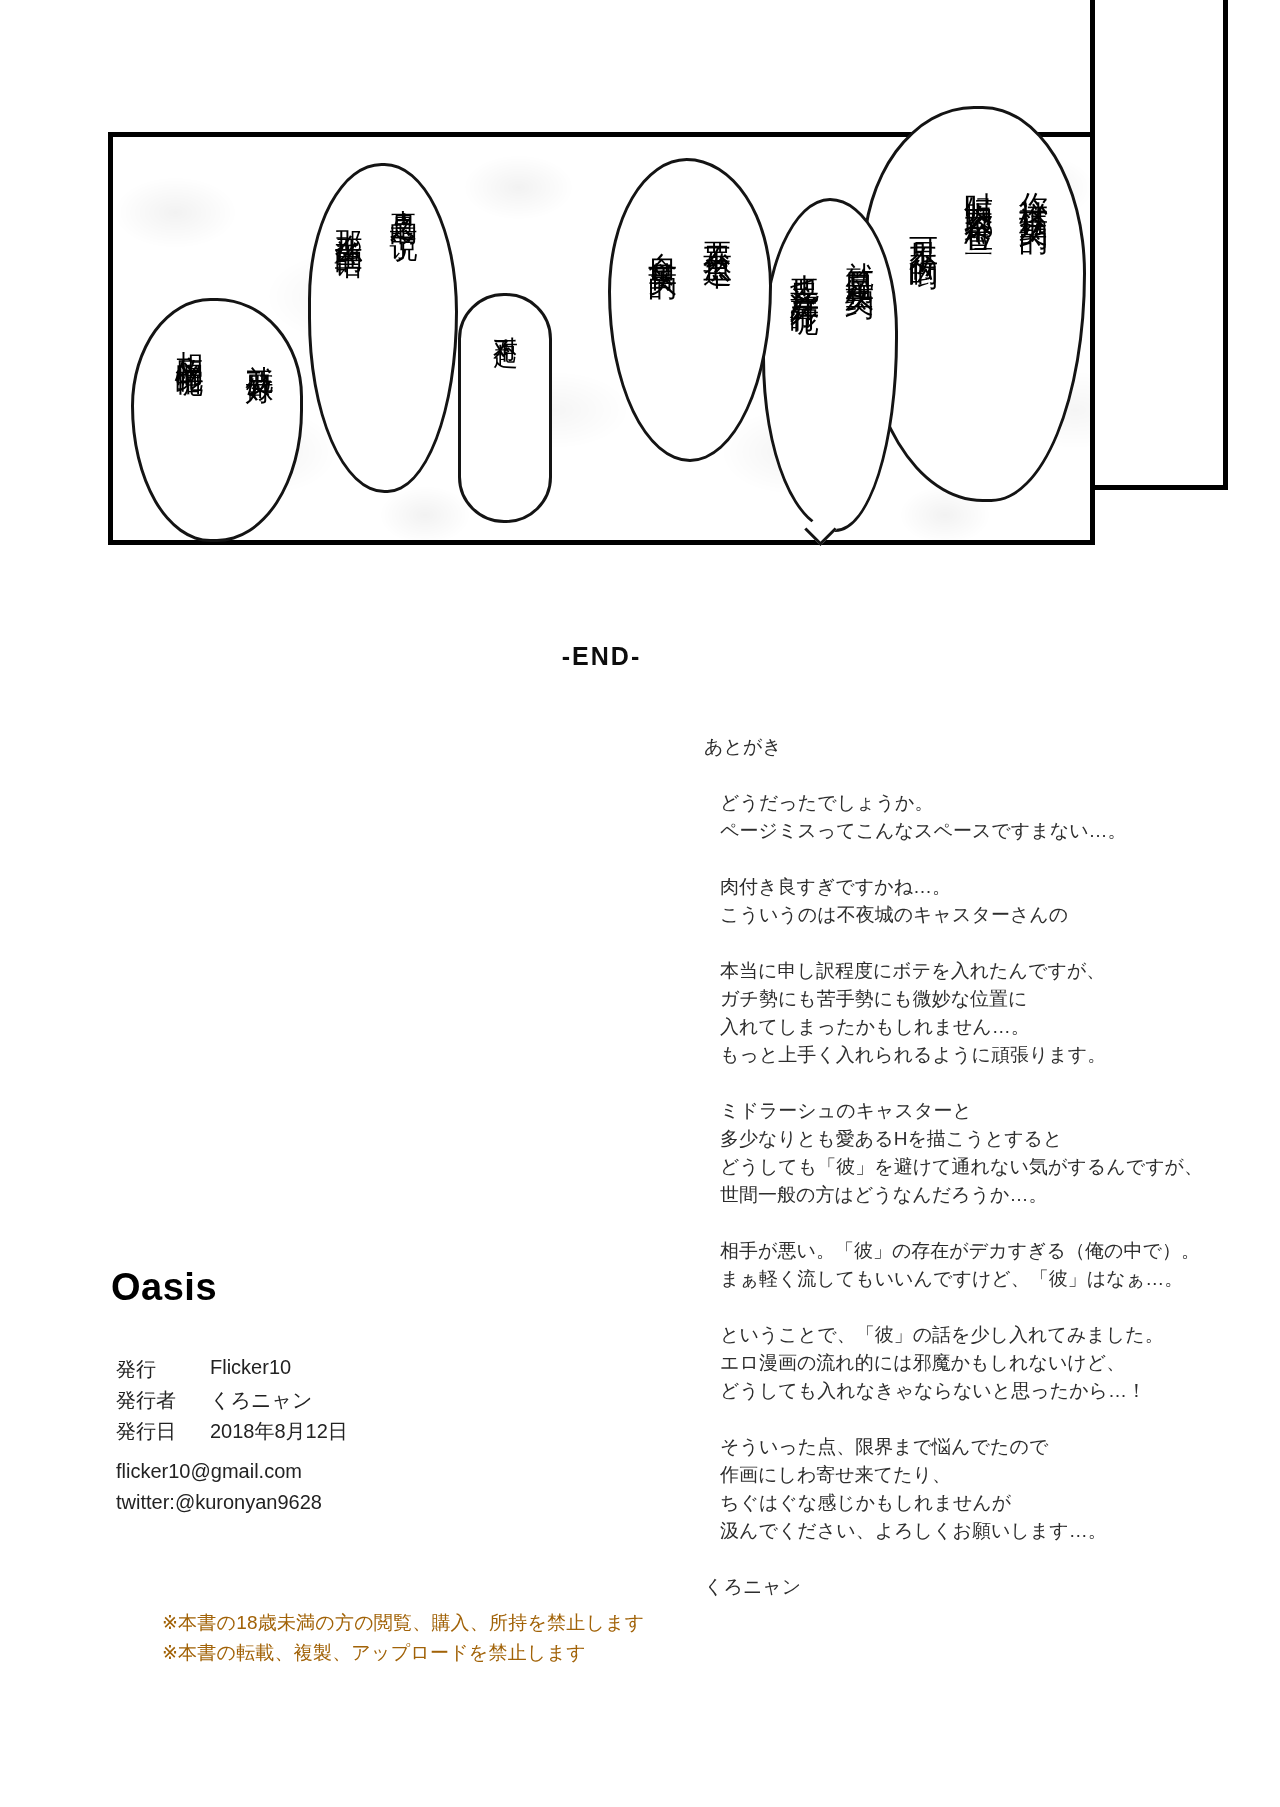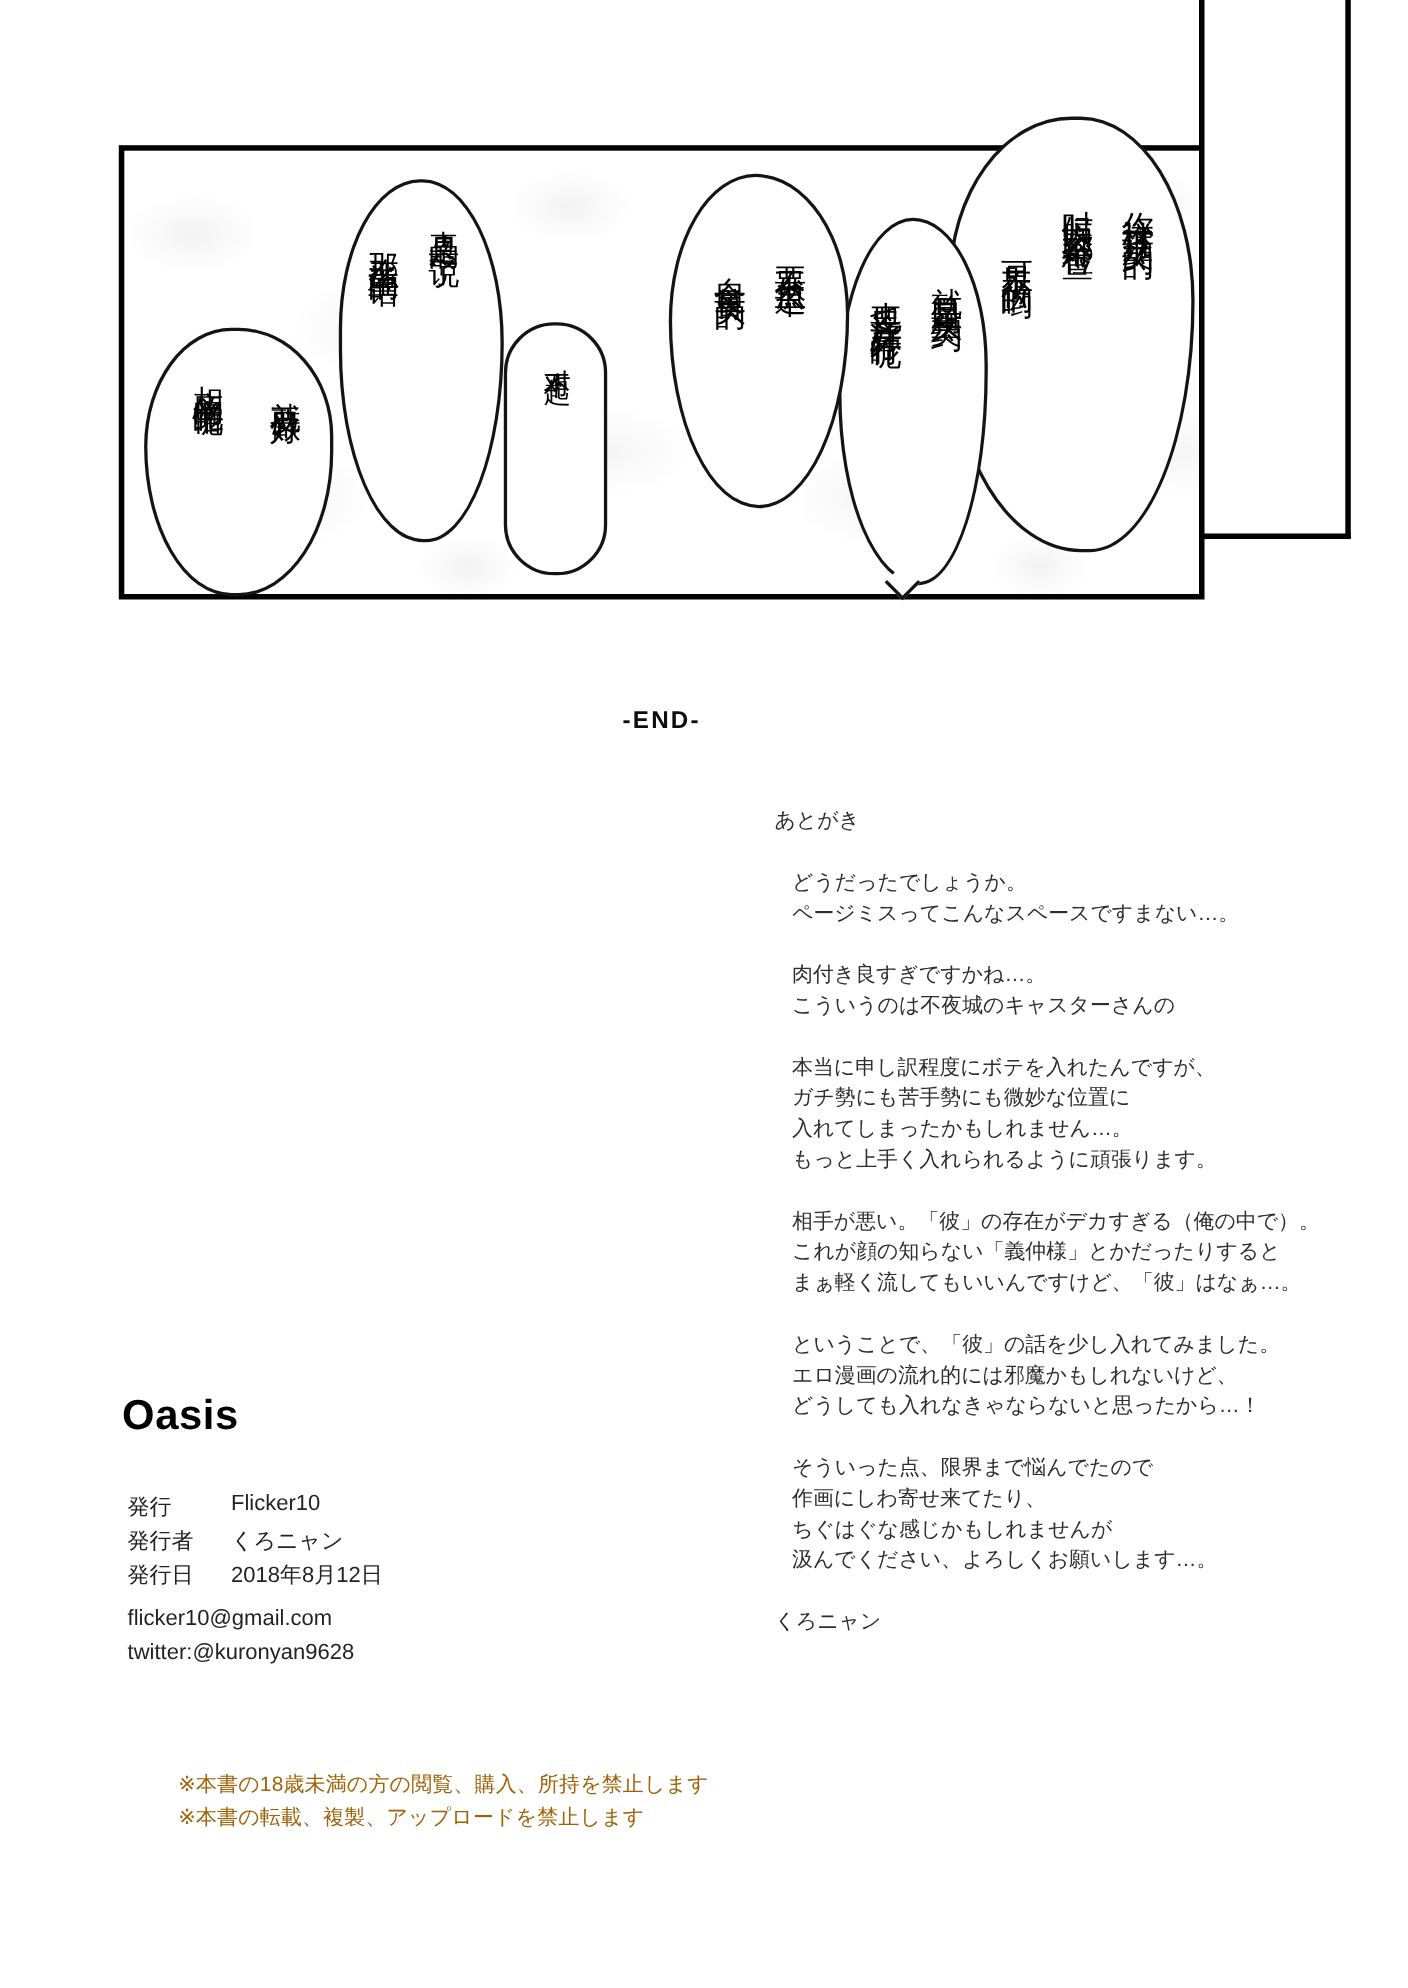--- a/index.html
+++ b/index.html
@@ -55,21 +55,21 @@
       border-radius:50% 50% 48% 52% / 42% 46% 56% 54%;}
   .b5 .col:nth-child(2){padding-top:20px;}
   .b6{left:131px;top:298px;width:172px;height:244px;padding:28px 6px 0 0;
       font-size:28px;line-height:70px;letter-spacing:4px;
       border-radius:48% 52% 52% 48% / 46% 42% 56% 58%;}
   .b6 .col:nth-child(1){padding-top:15px;}
 
   
   .end{
     position:absolute;left:108px;top:642px;width:987px;text-align:center;
-    font-size:22px;font-weight:700;letter-spacing:2px;color:#0d0d0d;
+    font-size:25px;font-weight:700;letter-spacing:2px;color:#0d0d0d;
   }
 
   
   .afterword{
     position:absolute;left:704px;top:733px;
     font-size:19px;line-height:28px;color:#2d2d2d;white-space:nowrap;
   }
   .afterword .aw-title{font-weight:400;}
   .afterword .para{margin:28px 0 0 16px;}
   .afterword .aw-sign{margin-top:28px;}
@@ -132,22 +132,27 @@
           <div class="line">肉付き良すぎですかね…。</div>
           <div class="line">こういうのは不夜城のキャスターさんの</div>
         </div>
         <div class="para">
           <div class="line">本当に申し訳程度にボテを入れたんですが、</div>
           <div class="line">ガチ勢にも苦手勢にも微妙な位置に</div>
           <div class="line">入れてしまったかもしれません…。</div>
           <div class="line">もっと上手く入れられるように頑張ります。</div>
         </div>
         <div class="para">
+          <div class="line">ミドラーシュのキャスターと</div>
+          <div class="line">多少なりとも愛あるHを描こうとすると</div>
+          <div class="line">どうしても「彼」を避けて通れない気がするんですが、</div>
+          <div class="line">世間一般の方はどうなんだろうか…。</div>
+        </div>
+        <div class="para">
           <div class="line">相手が悪い。「彼」の存在がデカすぎる（俺の中で）。</div>
-          <div class="line">これが顔の知らない「義仲様」とかだったりすると</div>
           <div class="line">まぁ軽く流してもいいんですけど、「彼」はなぁ…。</div>
         </div>
         <div class="para">
           <div class="line">ということで、「彼」の話を少し入れてみました。</div>
           <div class="line">エロ漫画の流れ的には邪魔かもしれないけど、</div>
           <div class="line">どうしても入れなきゃならないと思ったから…！</div>
         </div>
         <div class="para">
           <div class="line">そういった点、限界まで悩んでたので</div>
           <div class="line">作画にしわ寄せ来てたり、</div>

